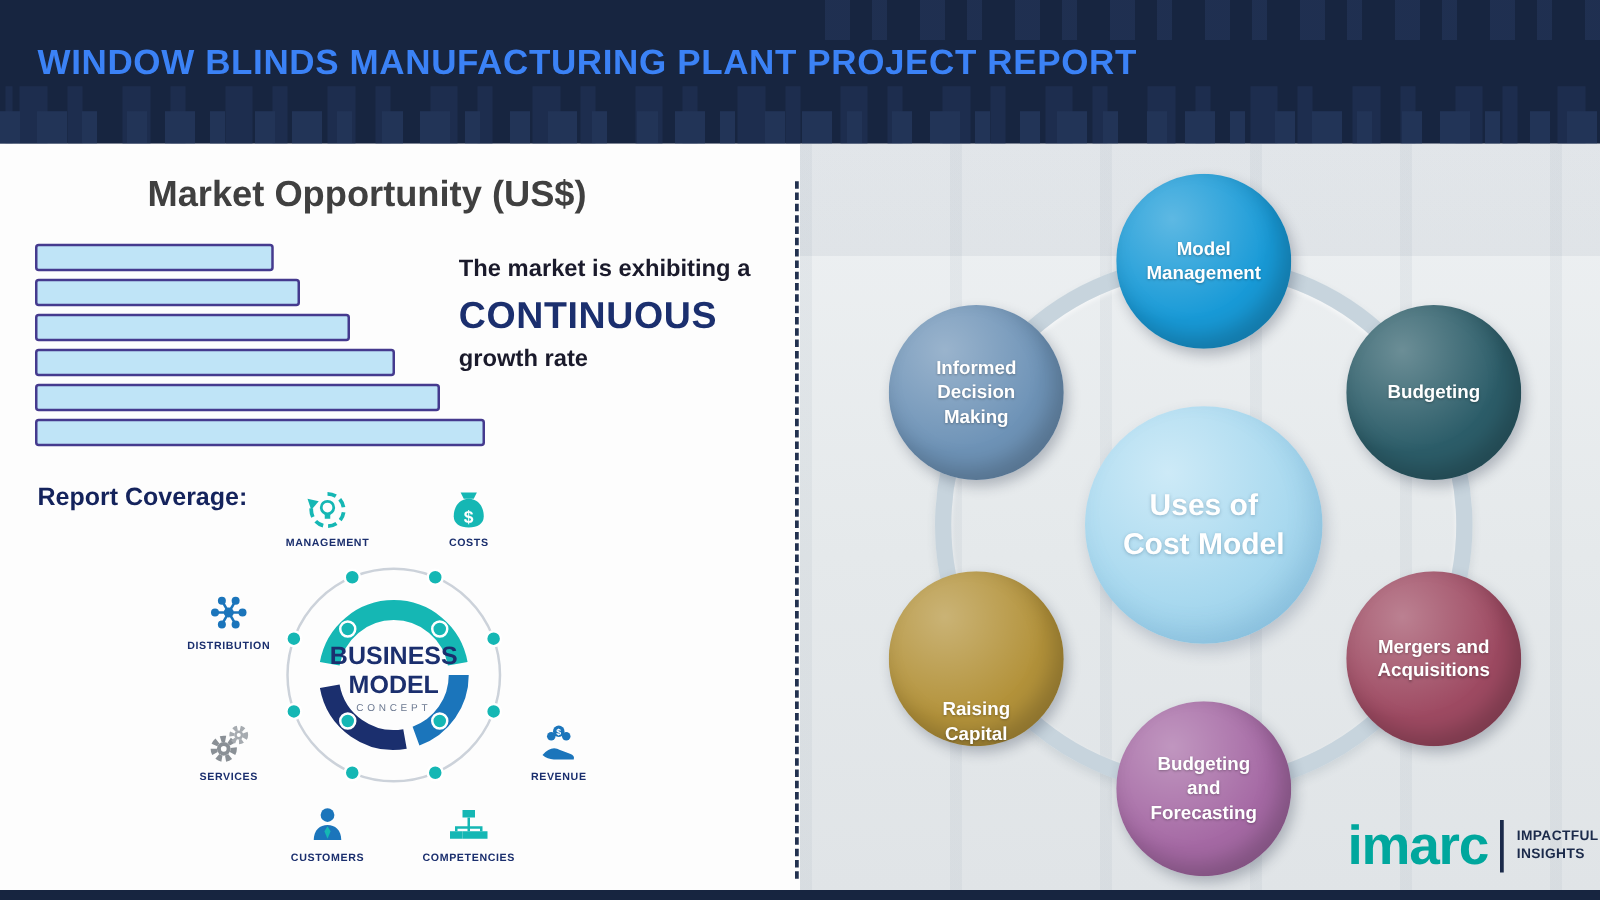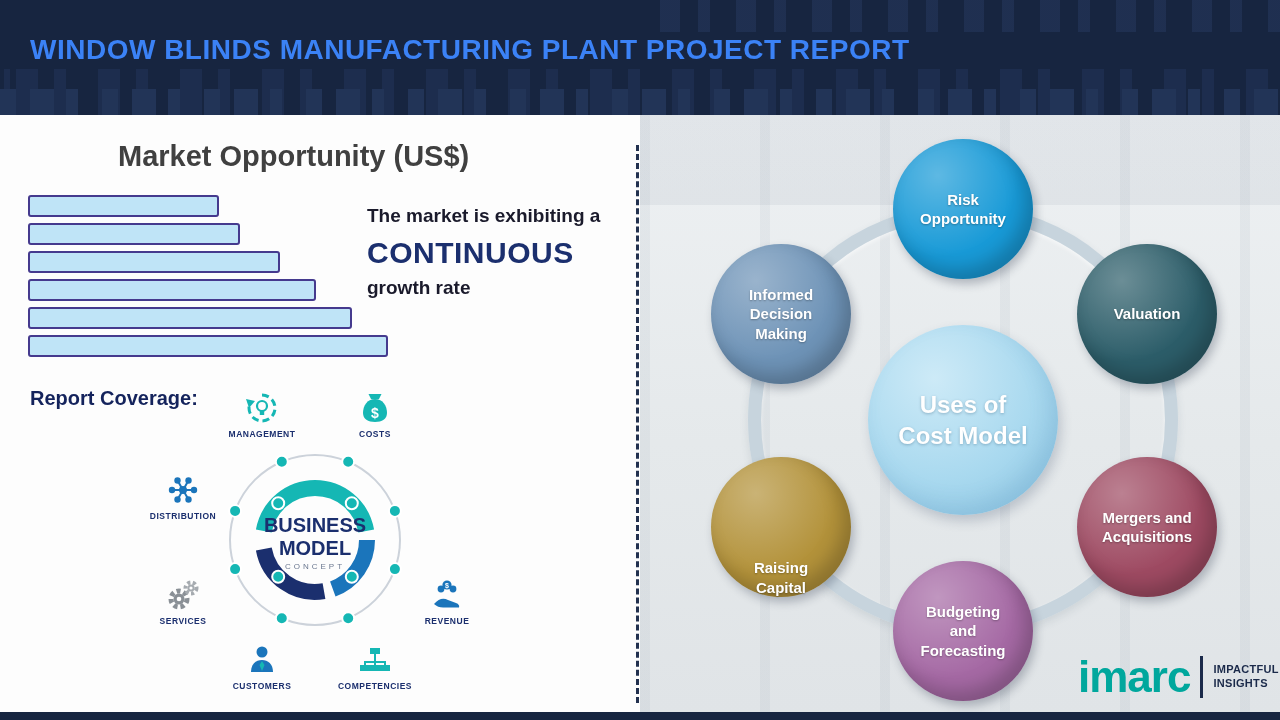--- a/index.html
+++ b/index.html
@@ -241,24 +241,24 @@
   </section>
 
   <div class="divider"></div>
 
   <section class="right-panel">
     <div class="bg-texture"></div>
 
     <div class="cm-ring"></div>
 
     <div class="cm-node n-risk" style="background-color: rgb(24, 154, 215);">
-      <span>Risk Opportunity</span>
+      <span>Model Management</span>
     </div>
     <div class="cm-node n-valuation" style="background-color: rgb(44, 93, 105);">
-      <span>Valuation</span>
+      <span>Budgeting</span>
     </div>
     <div class="cm-node n-mergers" style="background-color: rgb(158, 74, 98);">
       <span>Mergers and Acquisitions</span>
     </div>
     <div class="cm-node n-budgeting" style="background-color: rgb(165, 105, 164);">
       <span>Budgeting and Forecasting</span>
     </div>
     <div class="cm-node n-raising" style="background-color: rgb(179, 146, 58);">
       <span>Raising Capital</span>
     </div>

